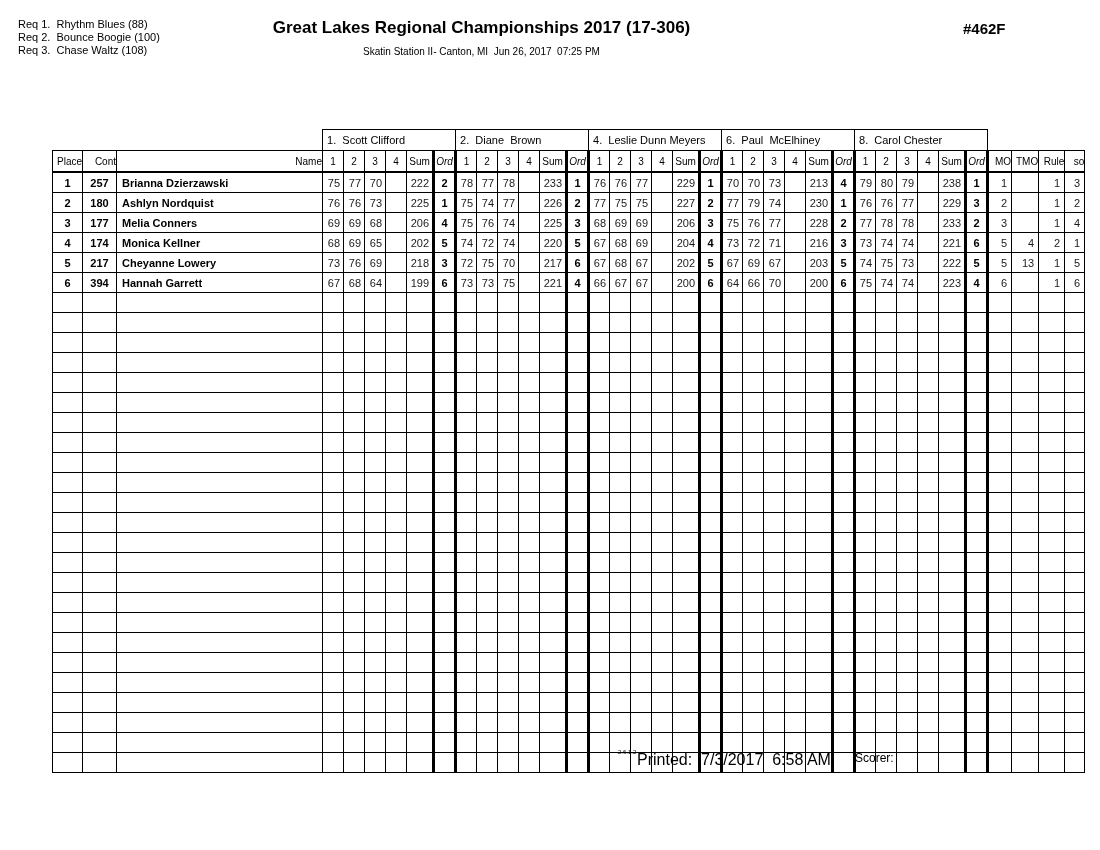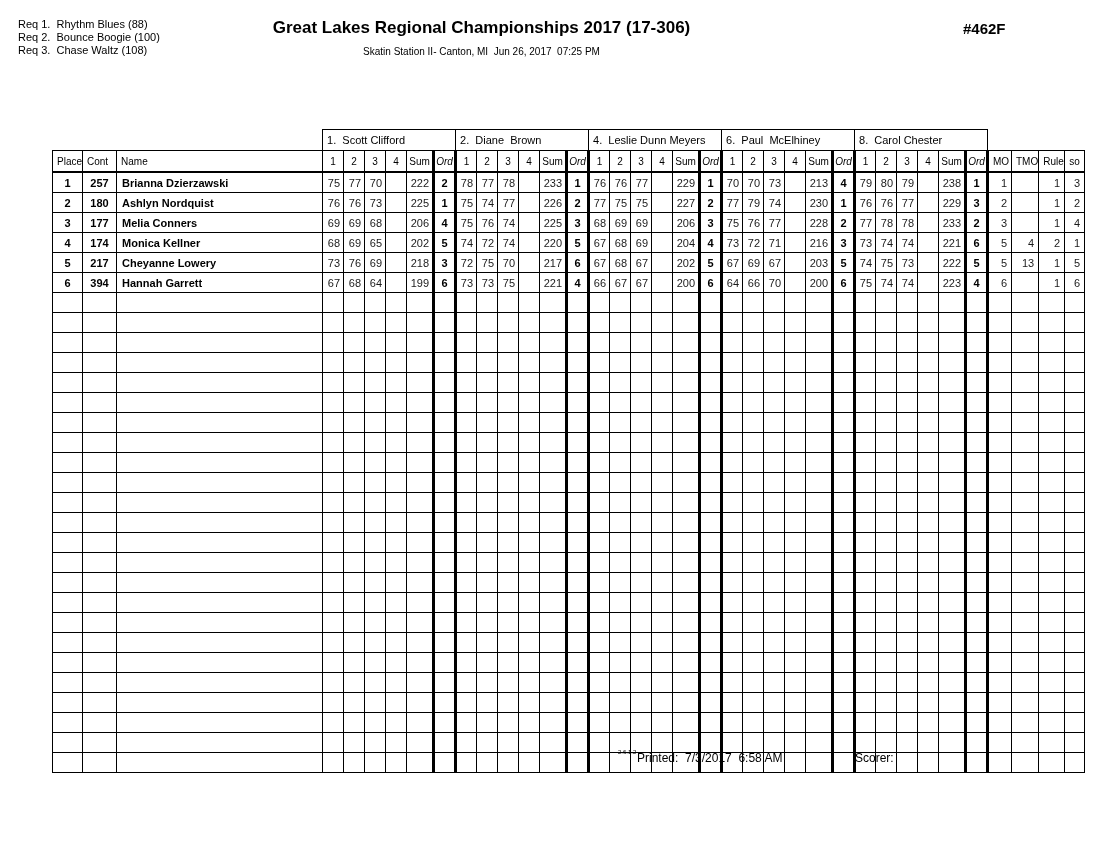--- a/index.html
+++ b/index.html
@@ -28,25 +28,25 @@
   #grid td.nb{border:none;}
   #grid td.jbox{font-size:11px;text-align:left;padding-left:4px;white-space:pre;}
   #grid td.ord{border-left:3px solid #000;border-right:3px solid #000;text-align:center;font-weight:bold;}
   #grid tr.hrow td.ord{font-weight:normal;font-style:italic;}
   #grid td.c-place{text-align:center;font-weight:bold;}
   #grid td.c-cont{text-align:center;font-weight:bold;}
   #grid td.c-name{text-align:left;padding-left:5px;font-weight:bold;}
   #grid td.c-score{text-align:right;padding-right:3px;color:#1a1a1a;}
   #grid td.c-sum{text-align:right;padding-right:3px;color:#1a1a1a;}
   #grid td.c-end{text-align:right;padding-right:4px;color:#1a1a1a;}
-  #grid tr.hrow td.hl{text-align:left;padding-left:4px;}
+  #grid tr.hrow td.hl{text-align:right;padding-left:4px;}
 
   
   #footer-version{position:absolute;left:618px;top:749px;font-size:6px;letter-spacing:0px;}
-  #footer-printed{position:absolute;left:637px;top:751px;font-size:12px;white-space:pre;}
+  #footer-printed{position:absolute;left:637px;top:751px;font-size:16px;white-space:pre;}
   #footer-scorer{position:absolute;left:855px;top:751px;font-size:12px;}
 </style>
 </head>
 <body>
 
 <div id="page">
 
   <div id="reqs">
       <div>Req 1.  Rhythm Blues (88)</div>
       <div>Req 2.  Bounce Boogie (100)</div>

